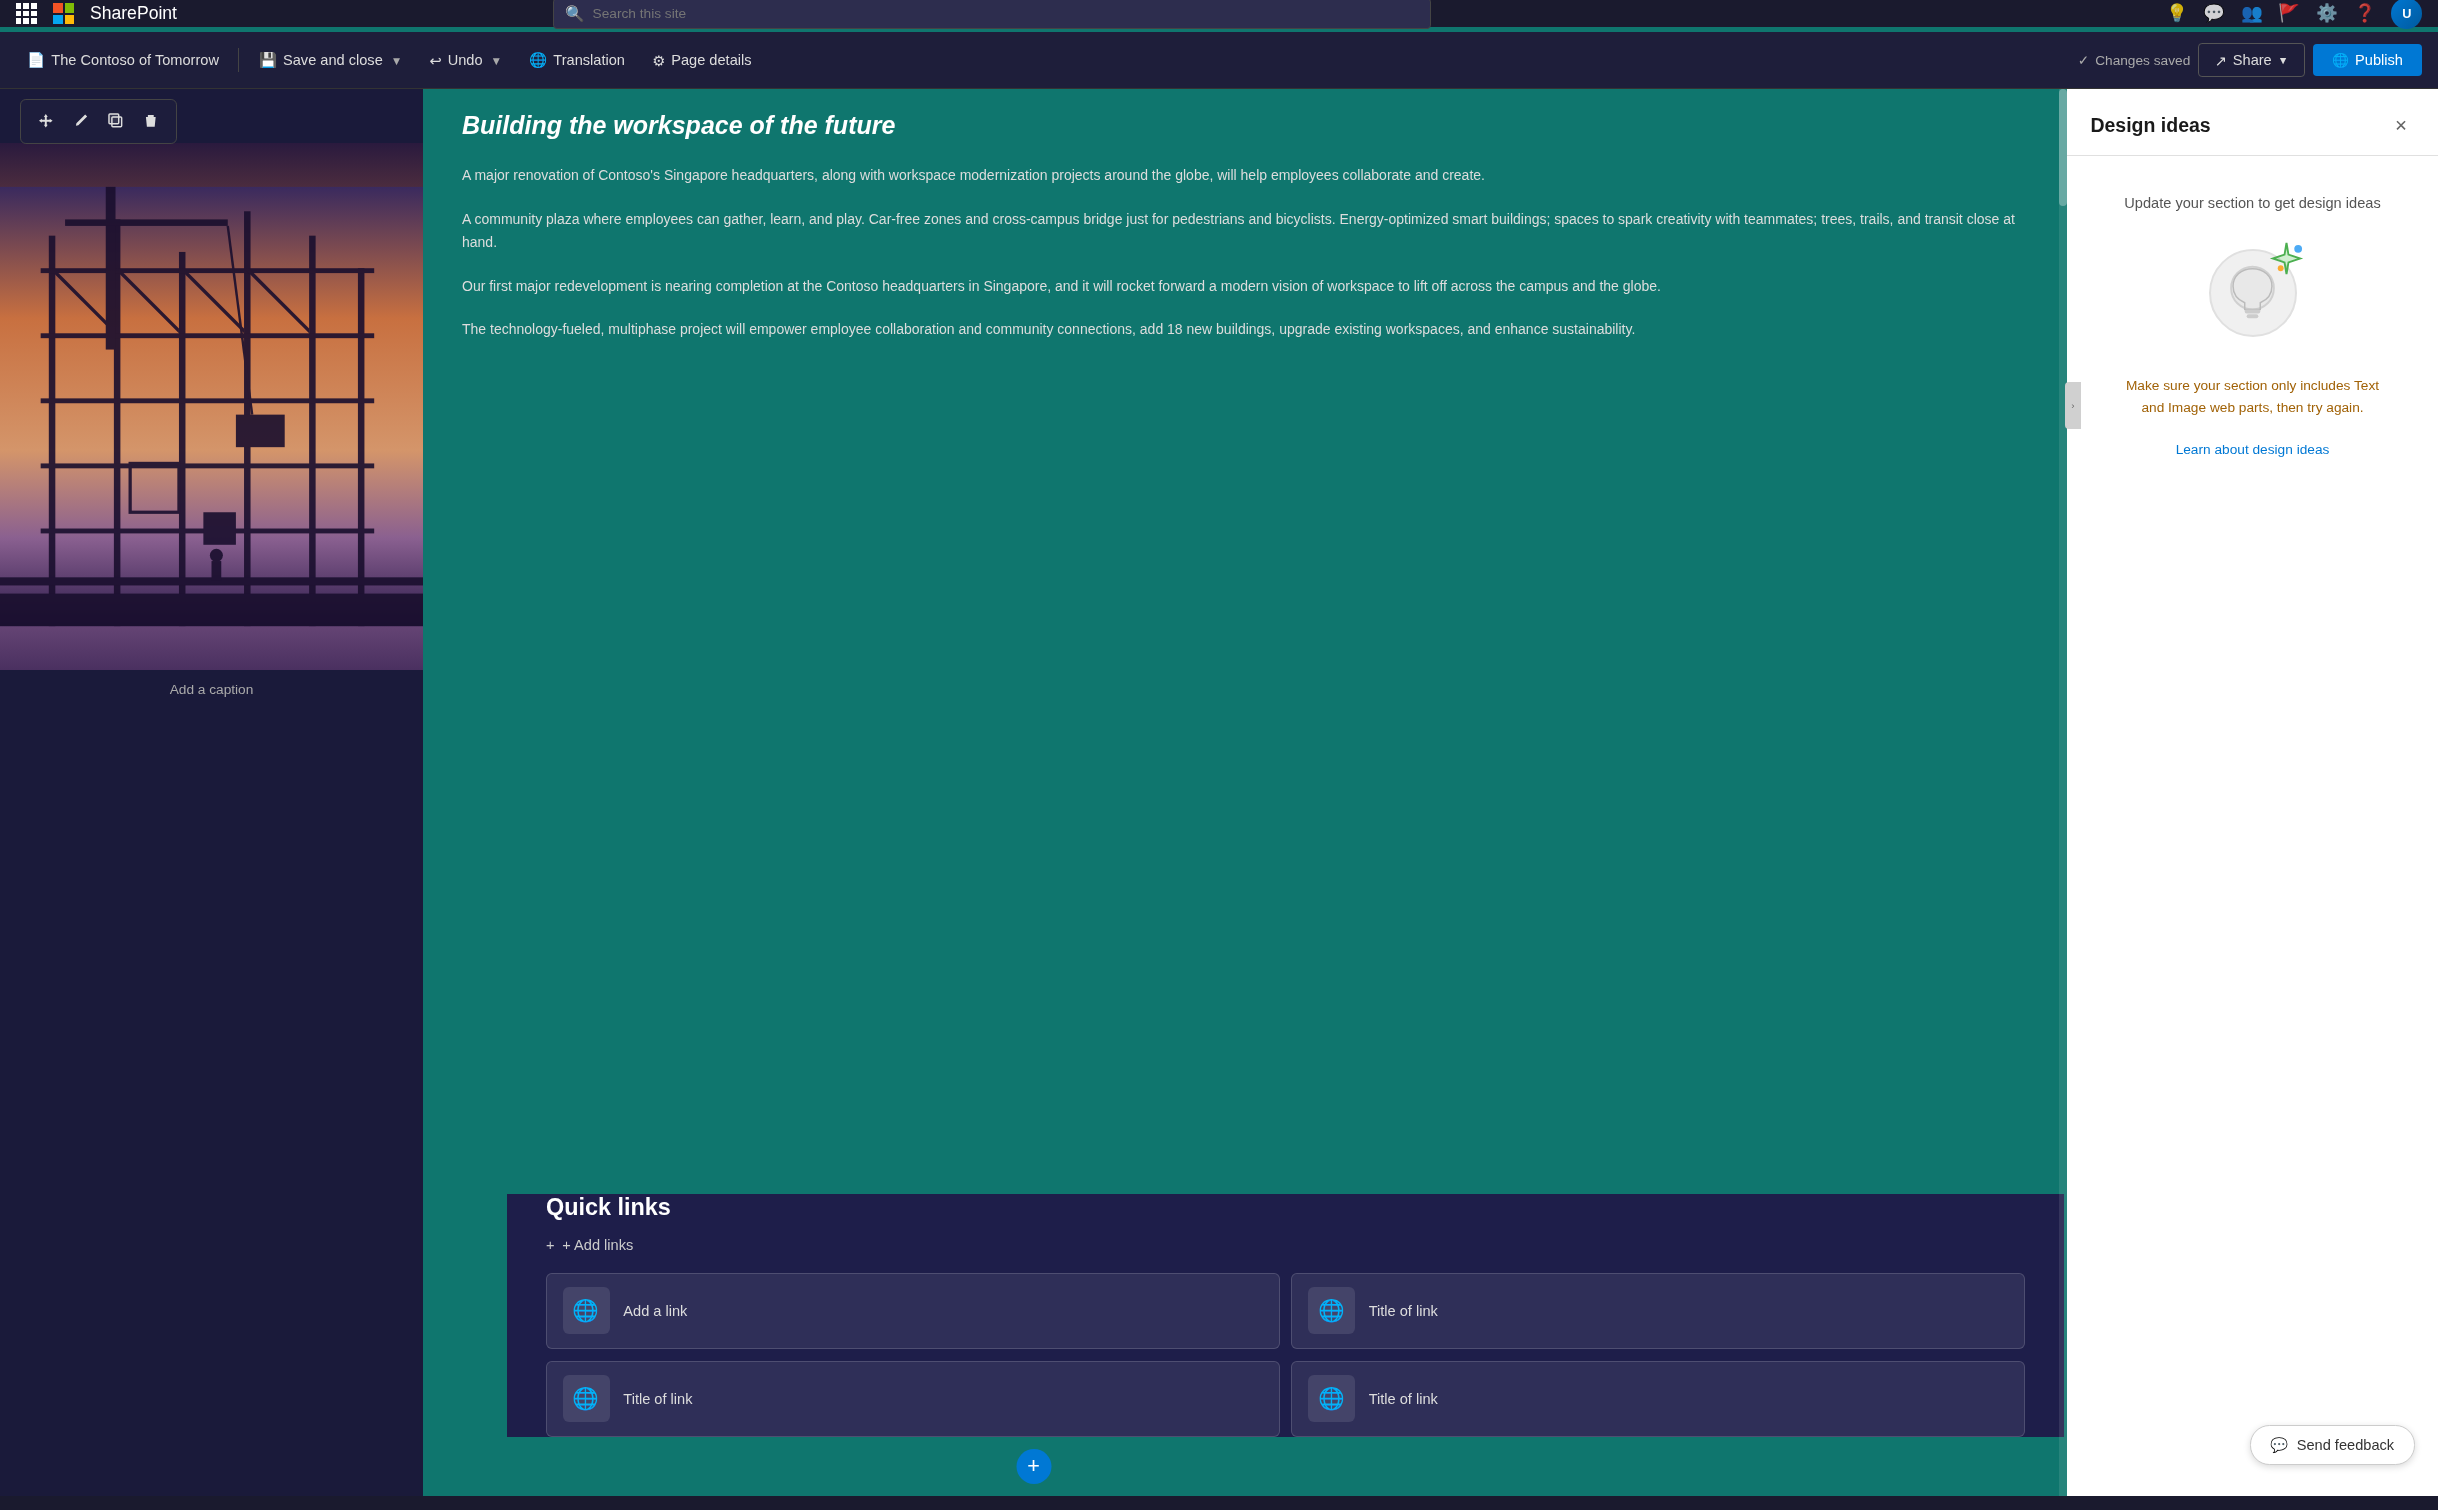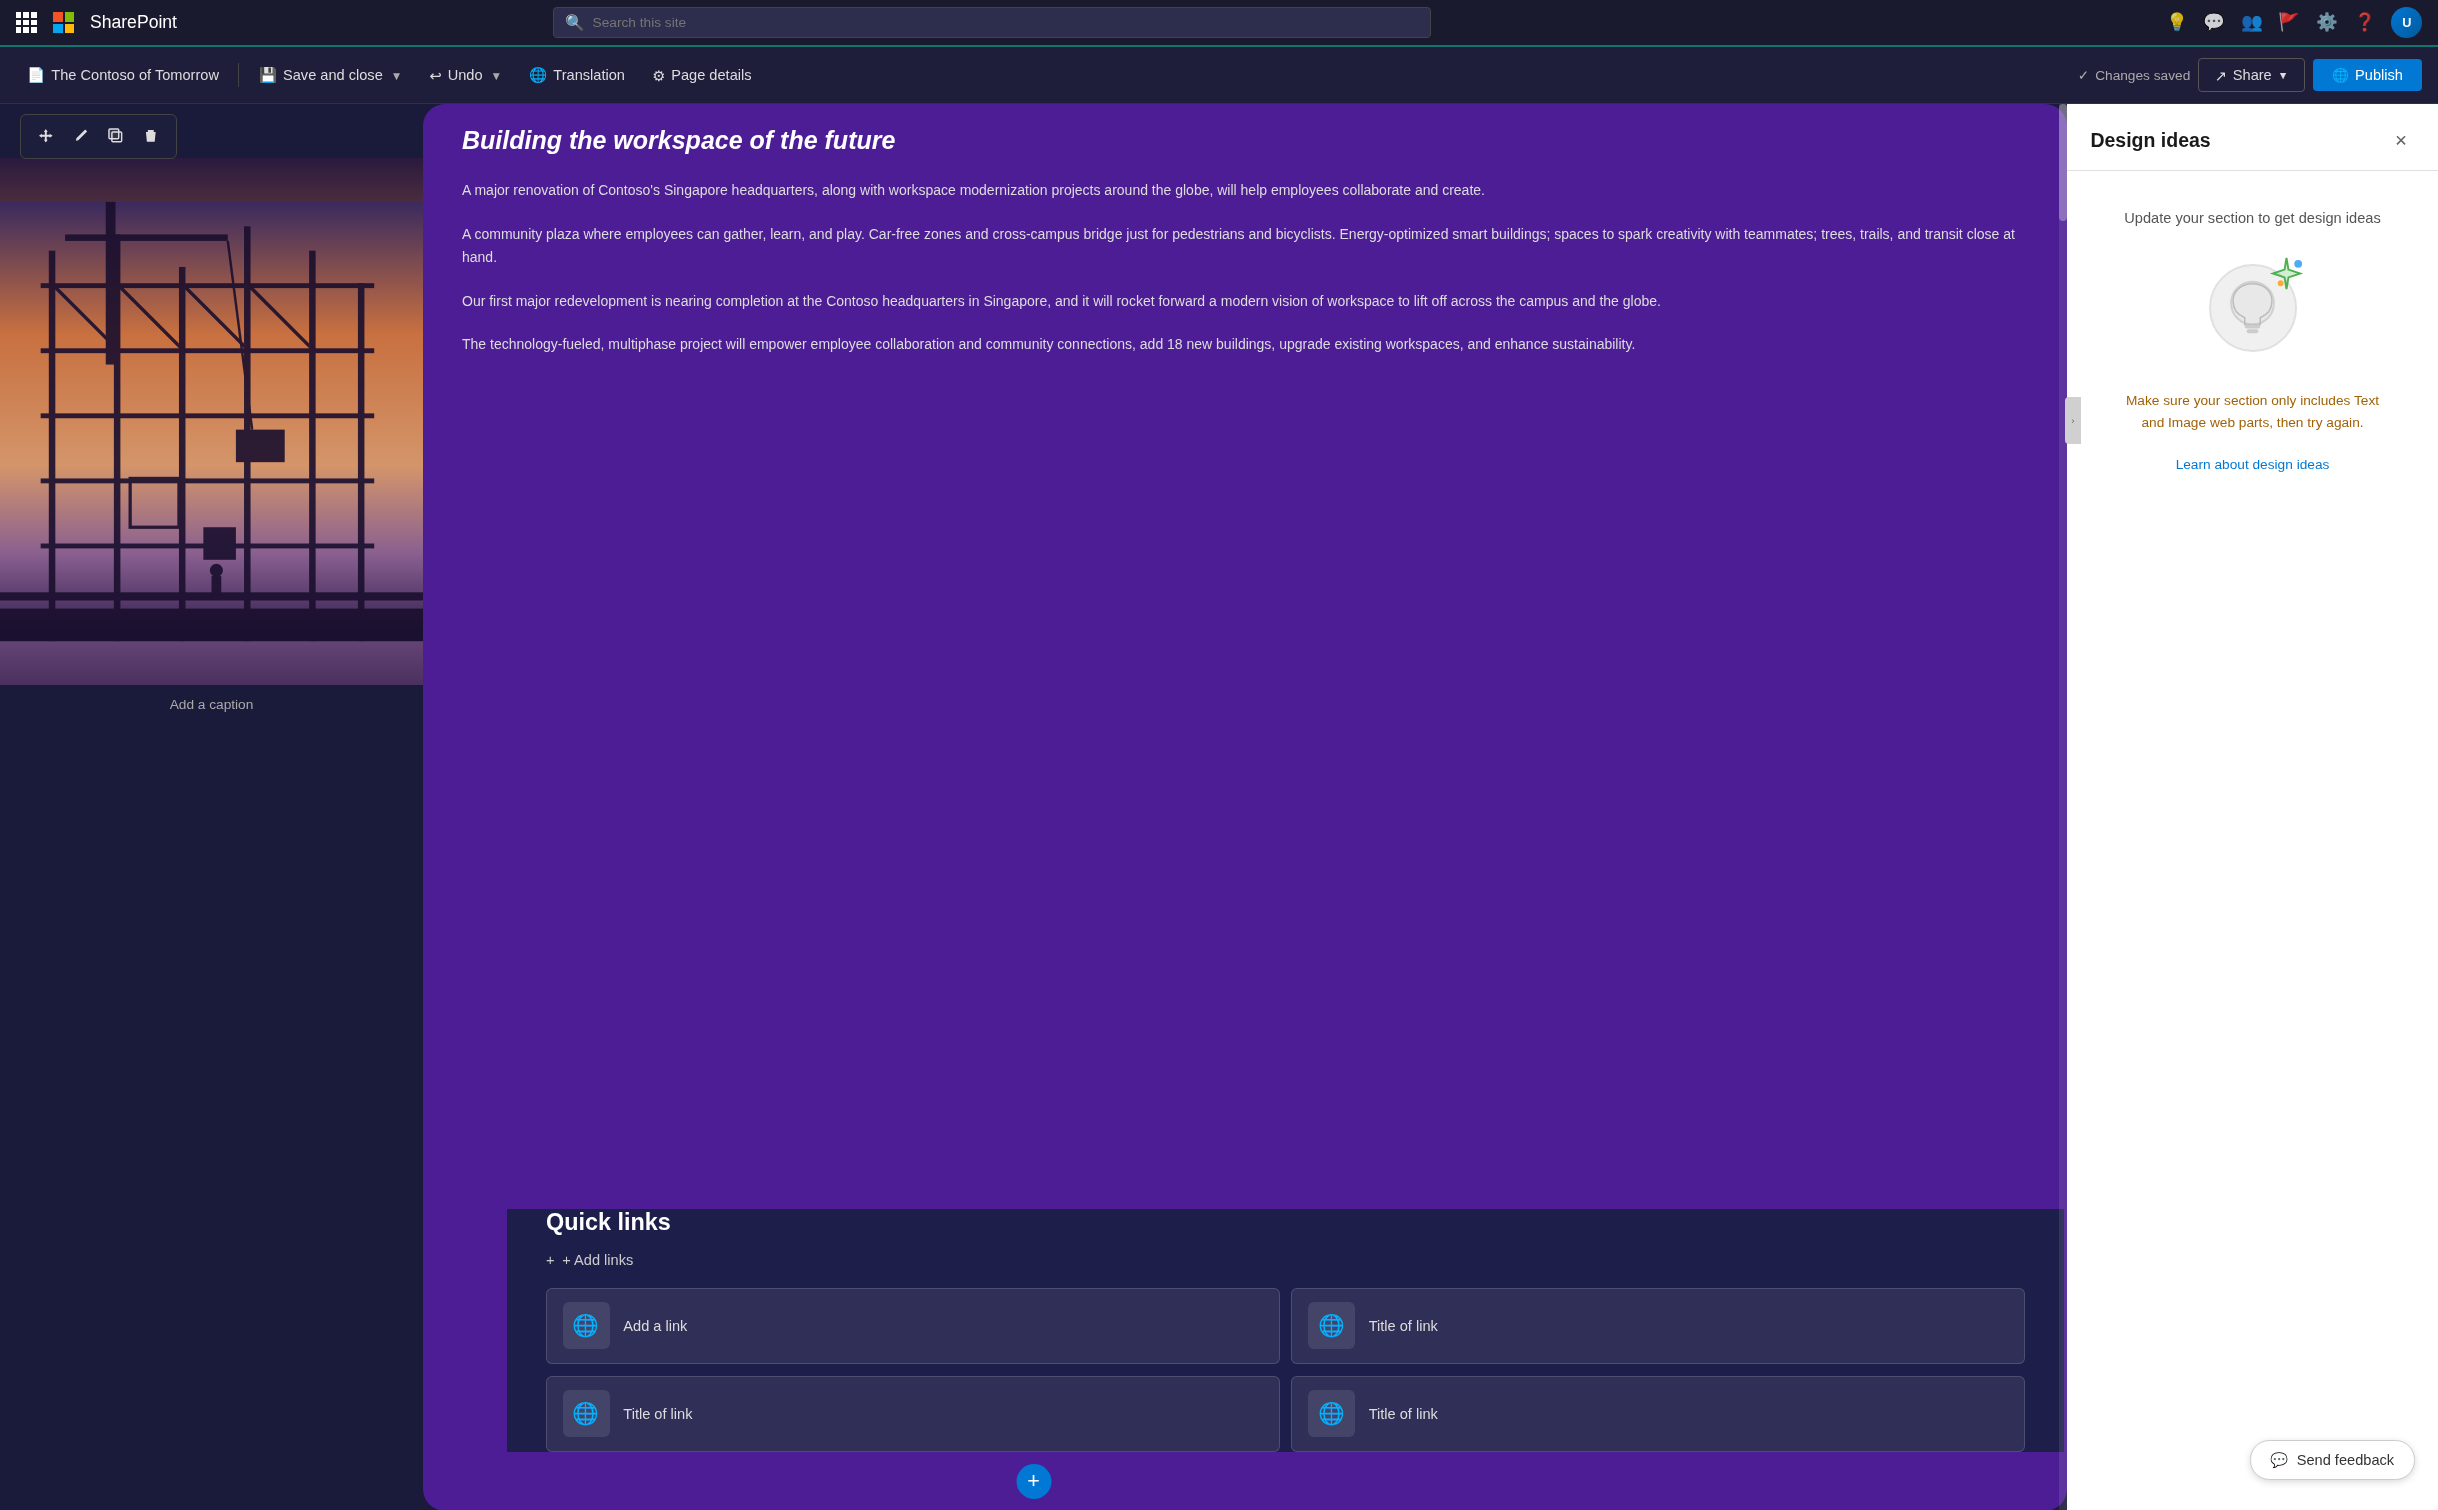--- a/index.html
+++ b/index.html
@@ -1,26 +1,26 @@
 <!DOCTYPE html>
 <html><head>
   <meta charset="utf-8">
   <style>
     * { box-sizing: border-box; margin: 0; padding: 0; }
     body { font-family: 'Segoe UI', Arial, sans-serif; background: #1a1a2e; color: #fff; width: 2438px; height: 1511px; overflow: hidden; }
 
     
     .top-bar {
       background: #1a1a2e;
-      height: 47px;
+      height: 32px;
       display: flex;
       align-items: center;
       padding: 0 15.6px;
       gap: 15.6px;
-      border-bottom: 2px solid #0f766e;
+      border-bottom: 5px solid #0f766e;
     }
     .app-grid-icon {
       display: grid;
       grid-template-columns: repeat(3, 5.9px);
       gap: 2px;
       cursor: pointer;
     }
     .app-grid-icon span {
       width: 5.9px; height: 5.9px;
       background: #fff;
@@ -202,23 +202,22 @@
       padding: 11.7px;
       color: #aaa;
       font-size: 13.7px;
       cursor: pointer;
     }
 
     
     .text-panel {
       flex: 1;
       padding: 19.5px 39px;
-      background: #4c1d95;
+      background: #0f766e;
       overflow-y: auto;
-      border-radius: 22px;
     }
     .article-title {
       font-size: 25px;
       font-weight: 700;
       font-style: italic;
       color: #fff;
       margin-bottom: 23.4px;
       line-height: 1.3;
     }
     .article-body p {

